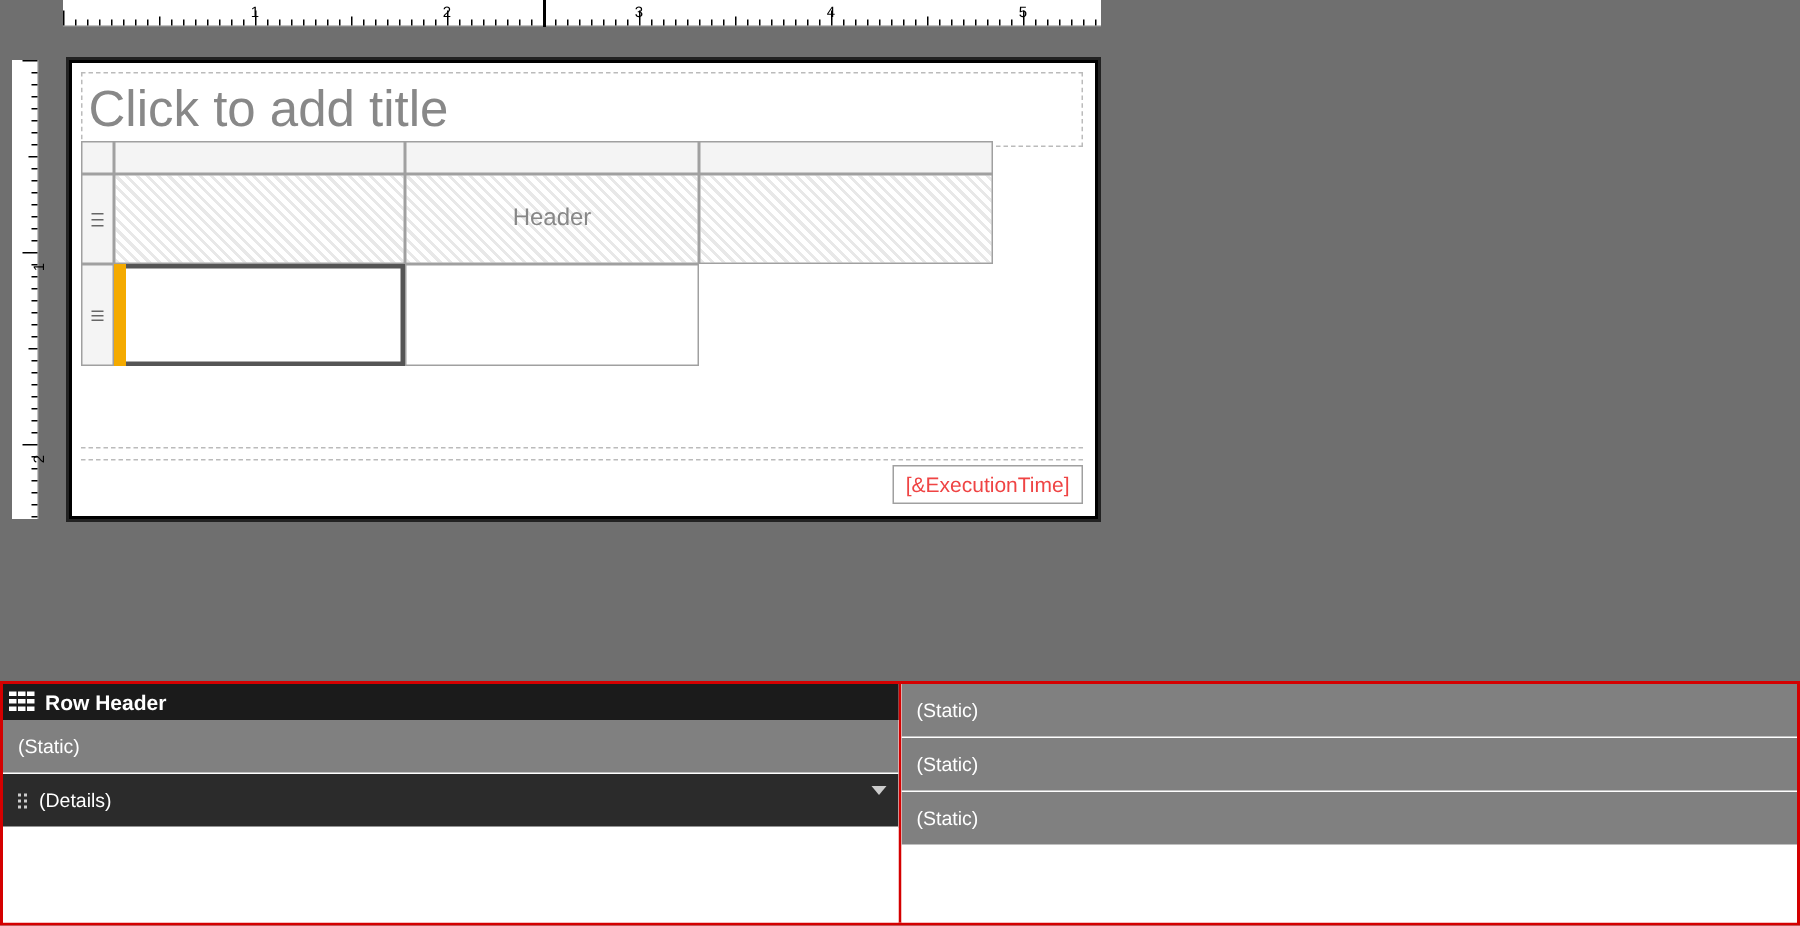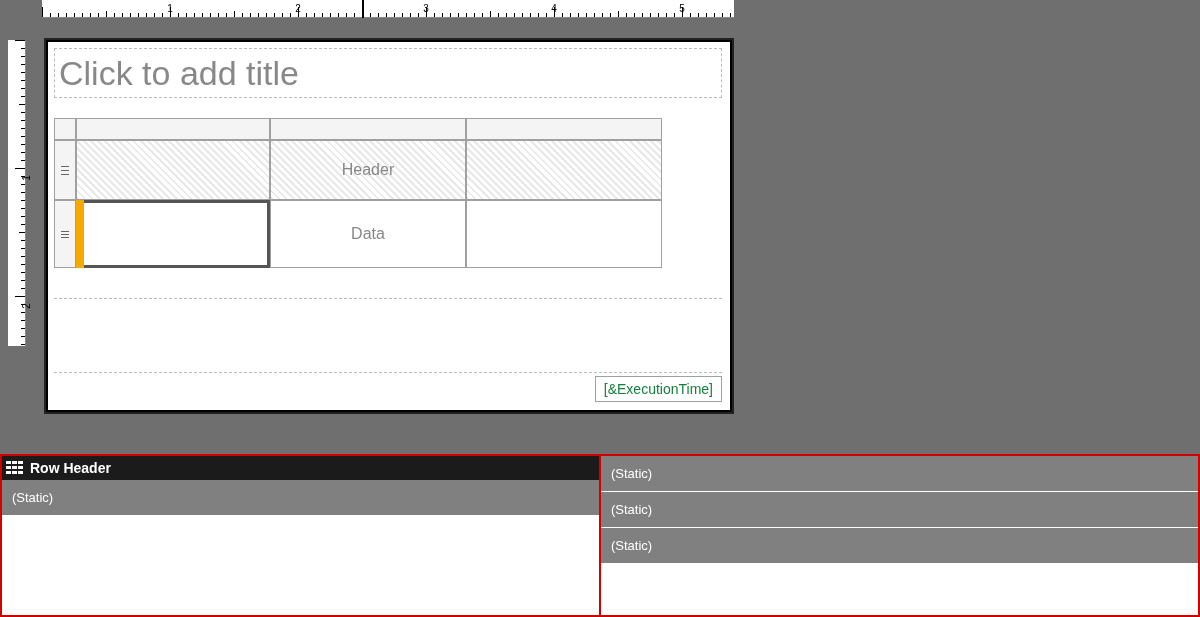--- a/index.html
+++ b/index.html
@@ -65,21 +65,21 @@
     height: 18px;
     background: #000;
   }
 
   
   #report-page {
     position: absolute;
     left: 46px;
     top: 40px;
     width: 686px;
-    height: 372px;
+    height: 306px;
     background: #ffffff;
     border: 2px solid #000;
     box-shadow: 0 0 0 2px #222;
   }
 
   
   #title-box {
     position:absolute;
     left:6px; top:6px;
     right:8px; height:50px;
@@ -87,21 +87,21 @@
     display:flex; align-items:center;
     padding-left:4px;
     color:#888;
     font-size:34px;
     font-weight:300;
   }
 
   
   #tablix-wrap {
     position:absolute;
-    left:6px; top:76px;
+    left:6px; top:52px;
     right:8px;
   }
 
   
   #tablix {
     position:relative;
     width:100%;
   }
 
   
@@ -161,21 +161,21 @@
     left:6px; right:8px; bottom:8px;
     height:30px;
     border-top:1px dashed #bbb;
   }
   #exec-time {
     position:absolute;
     right:0; bottom:0;
     border:1px solid #a0a0a0;
     padding:4px 8px;
     font-size:14px;
-    color:#15803d;
+    color:#ef4444;
     background:#fff;
   }
 
   
   #group-pane {
     position:absolute;
     left:0; right:0; bottom:0;
     height:163px;
     background:#ffffff;
     border:2px solid #d40000; 
@@ -432,23 +432,20 @@
           <div class="row-label-cell" style="height:68px;">
             <span style="display:flex;flex-direction:column;gap:2px;">
               <span style="width:8px;height:1px;background:#666;"></span>
               <span style="width:8px;height:1px;background:#666;"></span>
               <span style="width:8px;height:1px;background:#666;"></span>
             </span>
           </div>
           <div class="tablix-cell c1" id="selected-cell">
              <div class="sel-handle"></div>
           </div>
-          <div class="tablix-cell c2">
-            <span>Data</span>
-          </div>
           <div class="tablix-cell c3"></div>
         </div>
 
       </div>
     </div>
 
     <div id="body-divider"></div>
 
     <div id="footer">
       <div id="exec-time">
@@ -463,20 +460,25 @@
 
   <div class="group-half">
     <div class="group-header">
       <span class="grid-icon"></span>
       <span>Row Header</span>
     </div>
     <div class="group-list" id="row-group-list">
         <div class="group-item">
           <span>(Static)</span>
         </div>
+        <div class="group-item selected">
+          <span class="handle"></span>
+          <span>(Details)</span>
+          <span class="chev"></span>
+        </div>
       </div>
   </div>
 
   <div class="group-half">
     <div class="group-list" id="col-group-list">
         <div class="group-item">
           <span>(Static)</span>
         </div>
         <div class="group-item">
           <span>(Static)</span>

